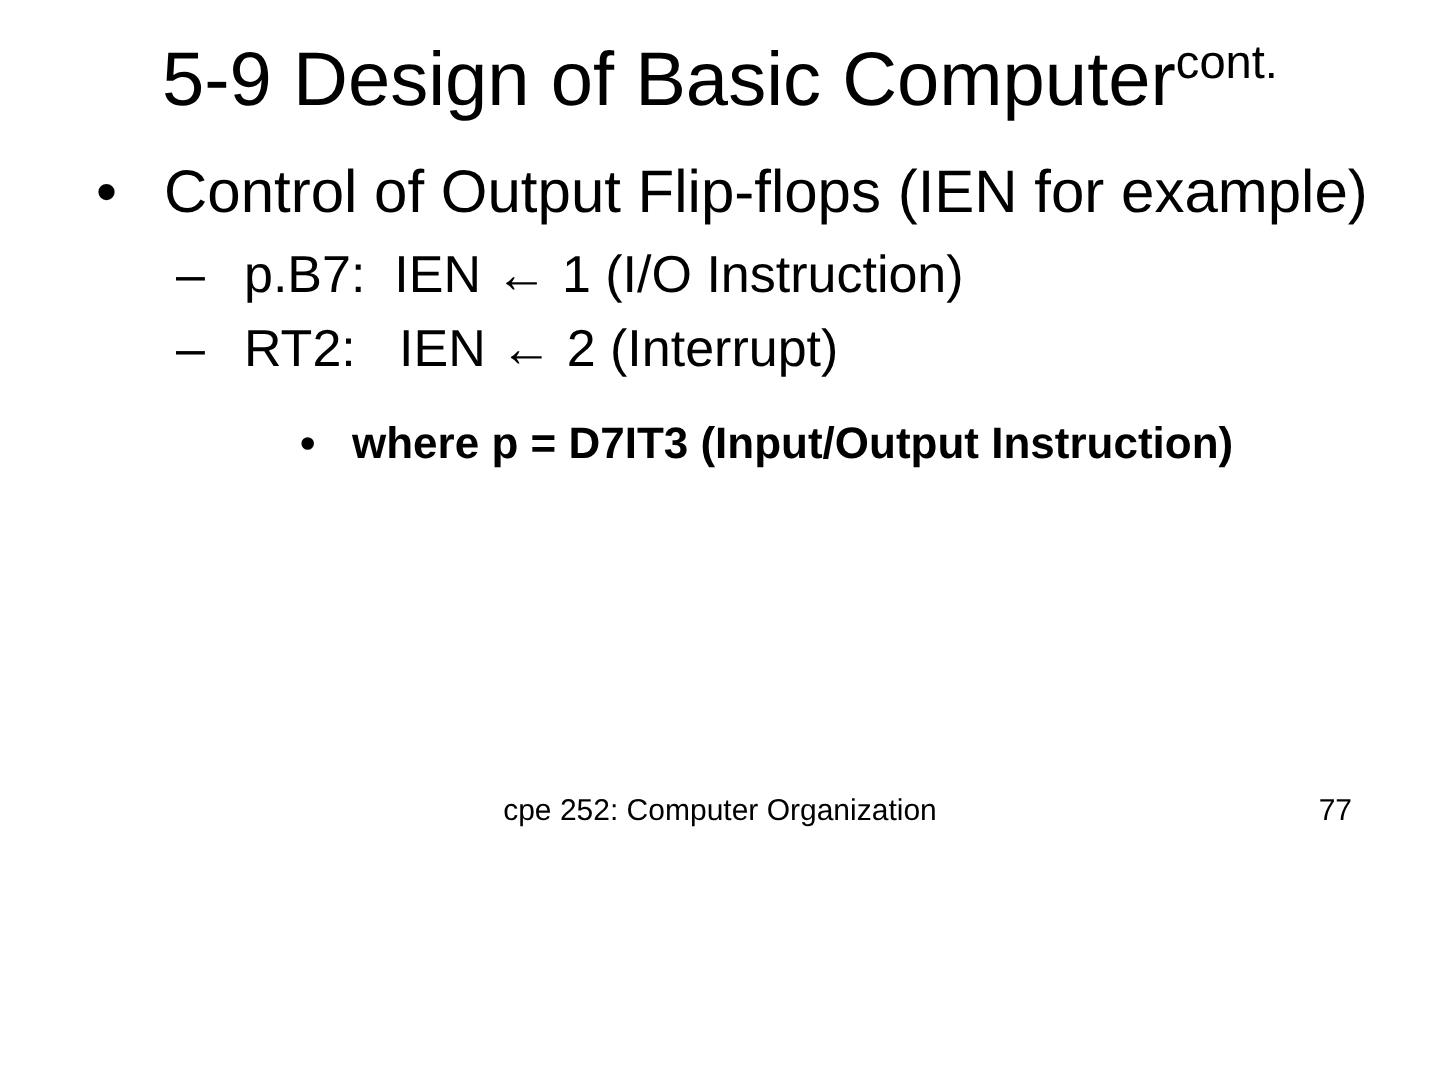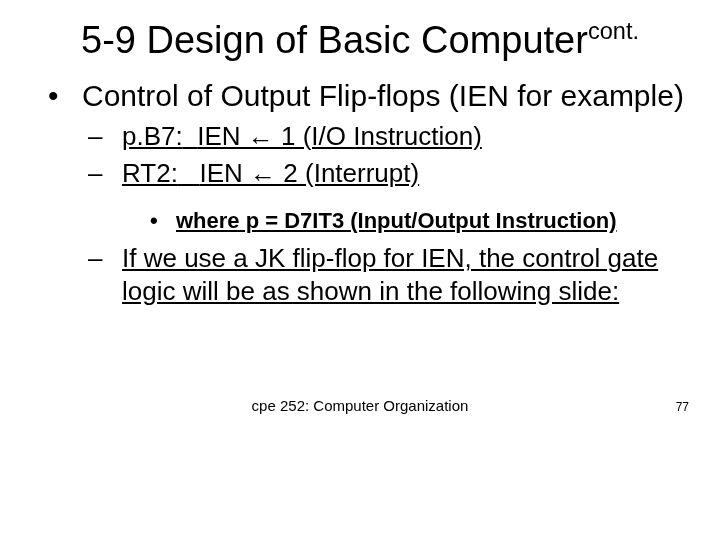--- a/index.html
+++ b/index.html
@@ -46,21 +46,20 @@
   ul.level1 > li::before {
     content: "•";
     position: absolute;
     left: 0;
     top: 0;
   }
   ul.level2 {
     list-style: none;
     padding: 0;
     margin: 6px 0 0 6px;
-    text-decoration: underline;
   }
   ul.level2 > li {
     font-size: 26px;
     line-height: 1.28;
     margin: 0 0 4px 0;
     position: relative;
     padding-left: 34px;
   }
   ul.level2 > li::before {
     content: "–";
@@ -94,22 +93,22 @@
     position: absolute;
     bottom: 14px;
     left: 0;
     right: 0;
     text-align: center;
     font-size: 15px;
   }
   .footer-right {
     position: absolute;
     bottom: 14px;
-    right: 31px;
-    font-size: 12px;
+    right: 44px;
+    font-size: 15px;
   }
 </style>
 </head>
 <body>
 
 <div class="slide">
 
   <h1 class="title">
     <span>5-9 Design of Basic Computer</span><sup>cont.</sup>
   </h1>
@@ -122,22 +121,19 @@
           <span>p.B7:</span>&nbsp;&nbsp;<span class="arrow">IEN ← 1  (I/O Instruction)</span>
         </li>
         <li>
           <span>RT2:</span>&nbsp;&nbsp;&nbsp;<span class="arrow">IEN ← 2  (Interrupt)</span>
           <ul class="level3">
             <li>
               <span>where p = D7IT3  (Input/Output Instruction)</span>
             </li>
           </ul>
         </li>
-        <li>
-          <span>If we use a JK flip-flop for IEN, the control gate logic will be as shown in the following slide:</span>
-        </li>
       </ul>
     </li>
   </ul>
 
   <div class="footer-center">cpe 252: Computer Organization</div>
   <div class="footer-right">77</div>
 </div>
 
 </body></html>

